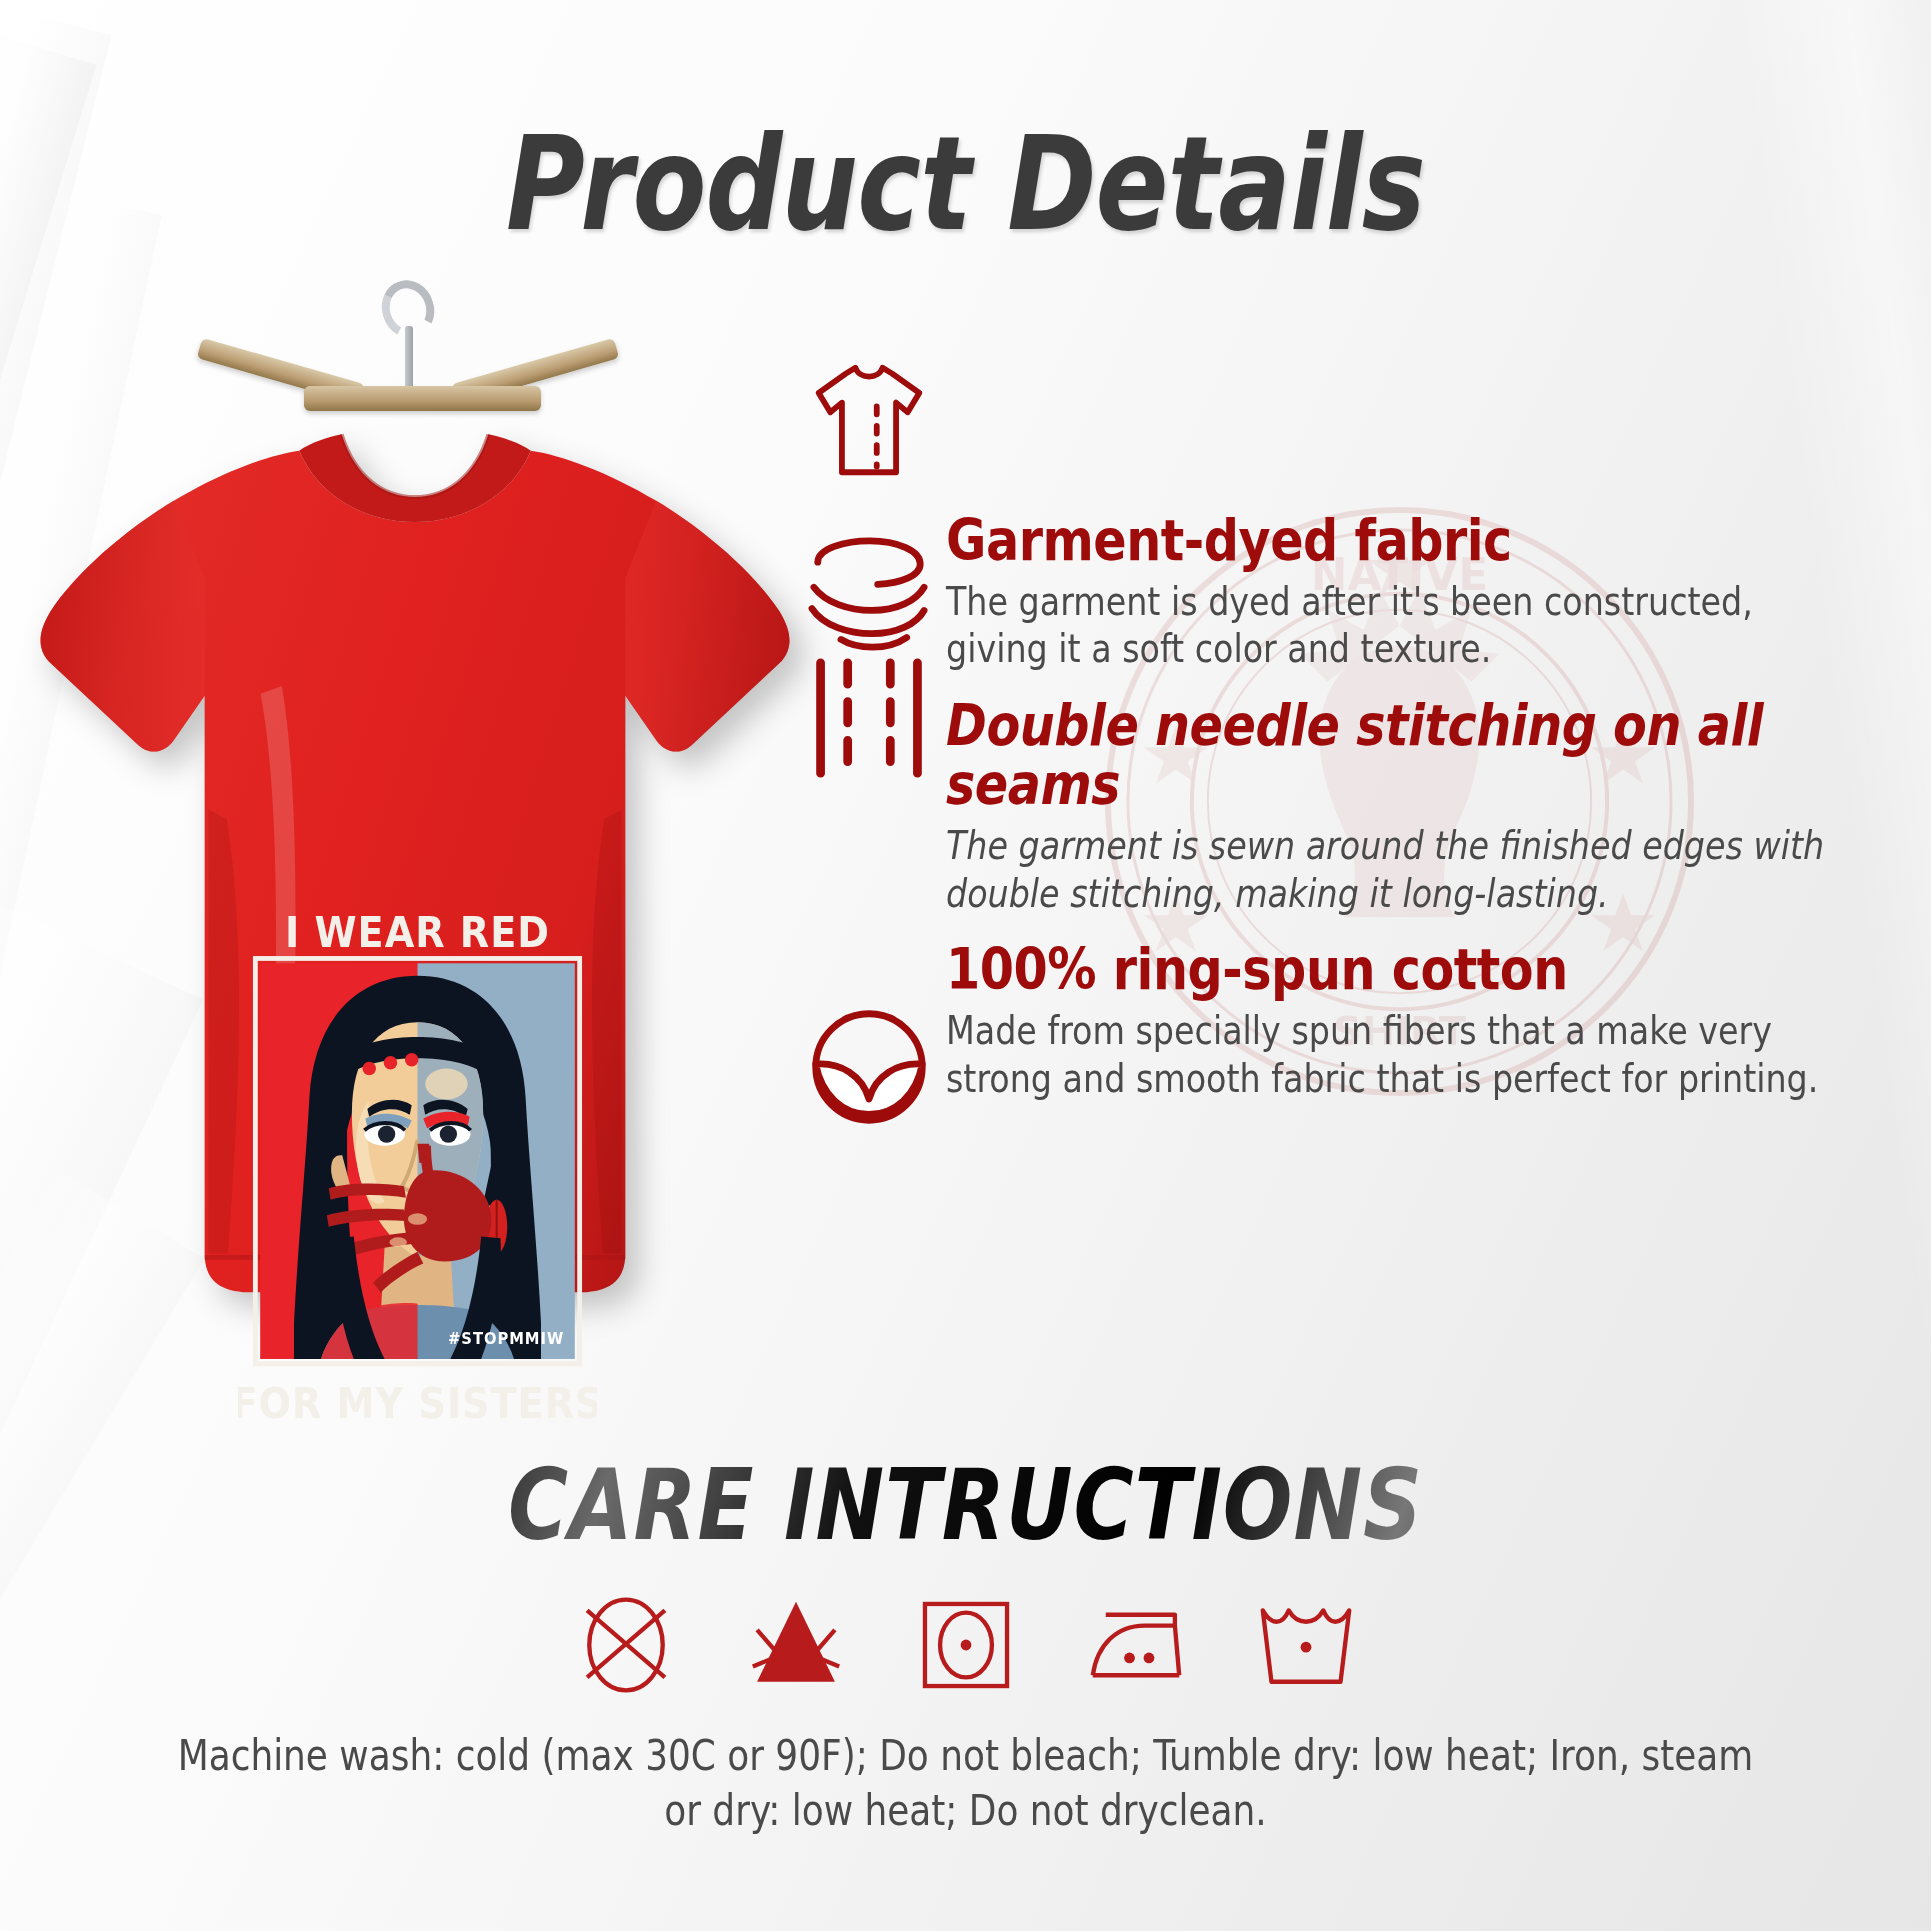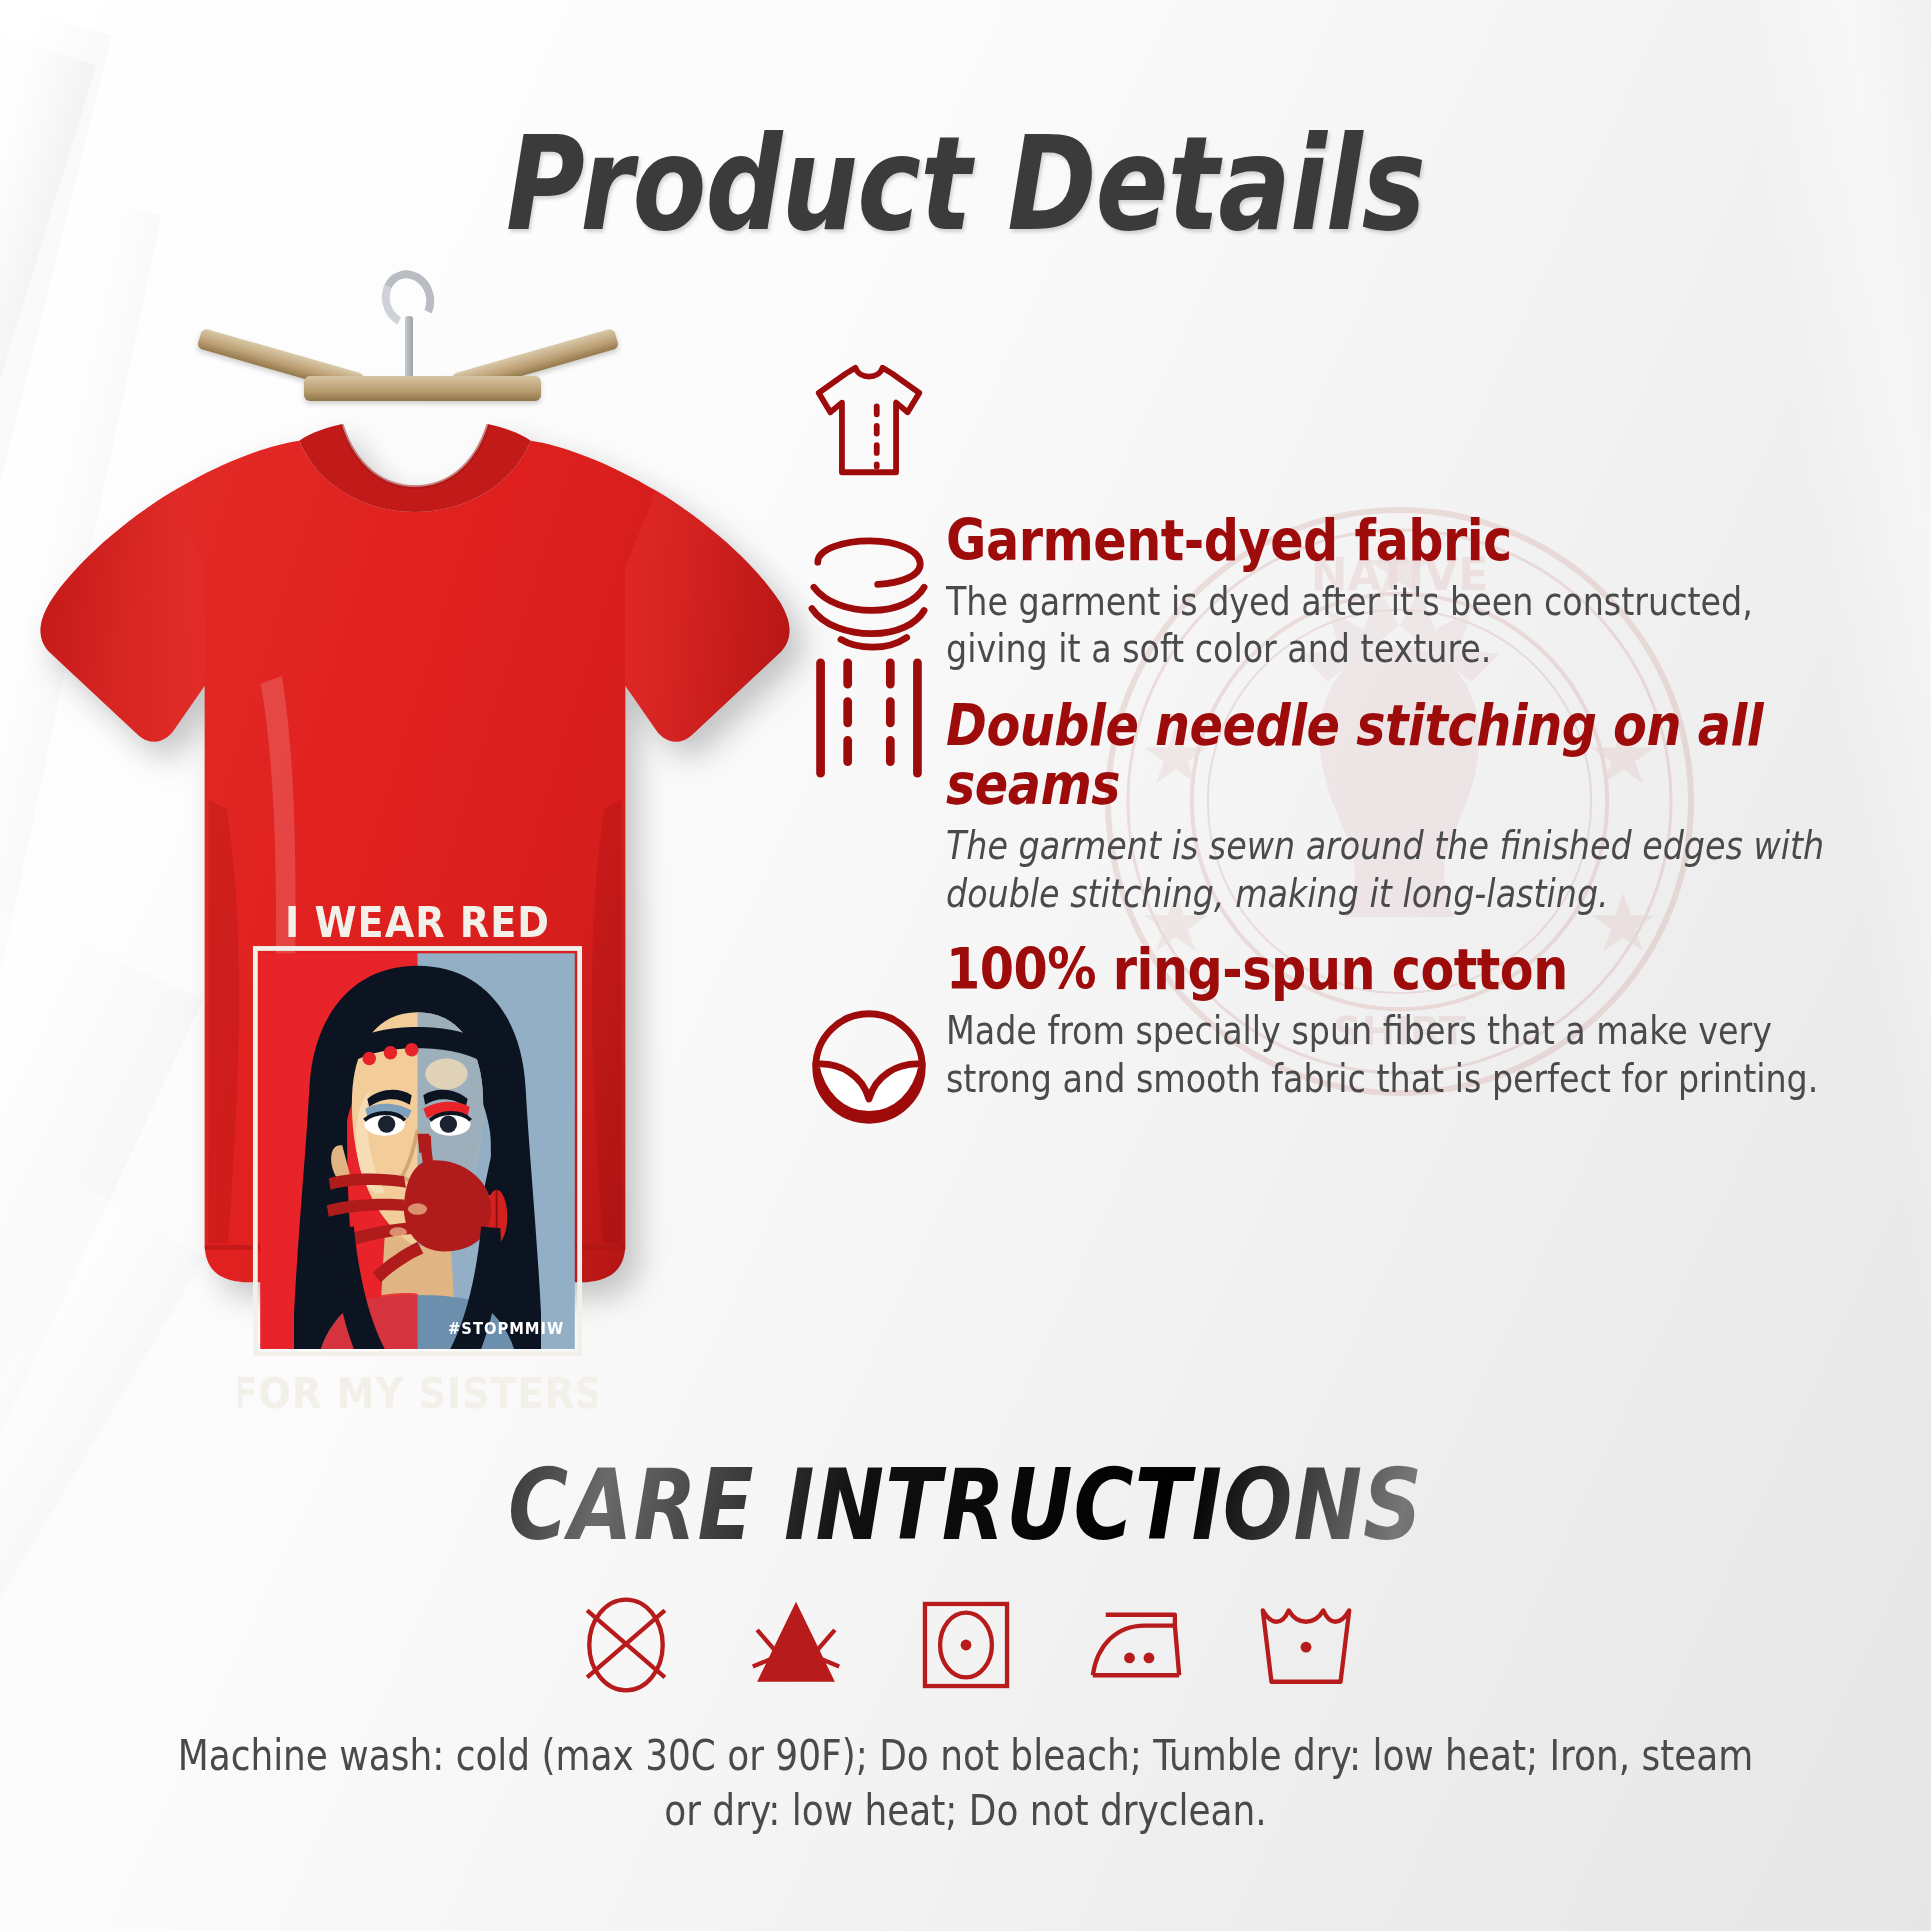--- a/index.html
+++ b/index.html
@@ -53,21 +53,21 @@
     letter-spacing:-1px;
     color:#3b3b3b;
     white-space:nowrap;
     text-shadow:1.9px 2.9px 3.9px rgba(0,0,0,.16);
     transform:scaleX(.92);
   }
 
   
   #product {
     position:absolute;
-    left:9.7px; top:270px;
+    left:9.7px; top:280px;
     width:801px; height:1091px;
   }
 
   
   .hanger-hook {
     position:absolute; left:372px; top:0px;
     width:52px; height:58px;
     border:8.7px solid #b9bcc0;
     border-radius:50%;
     border-bottom-color:transparent;

